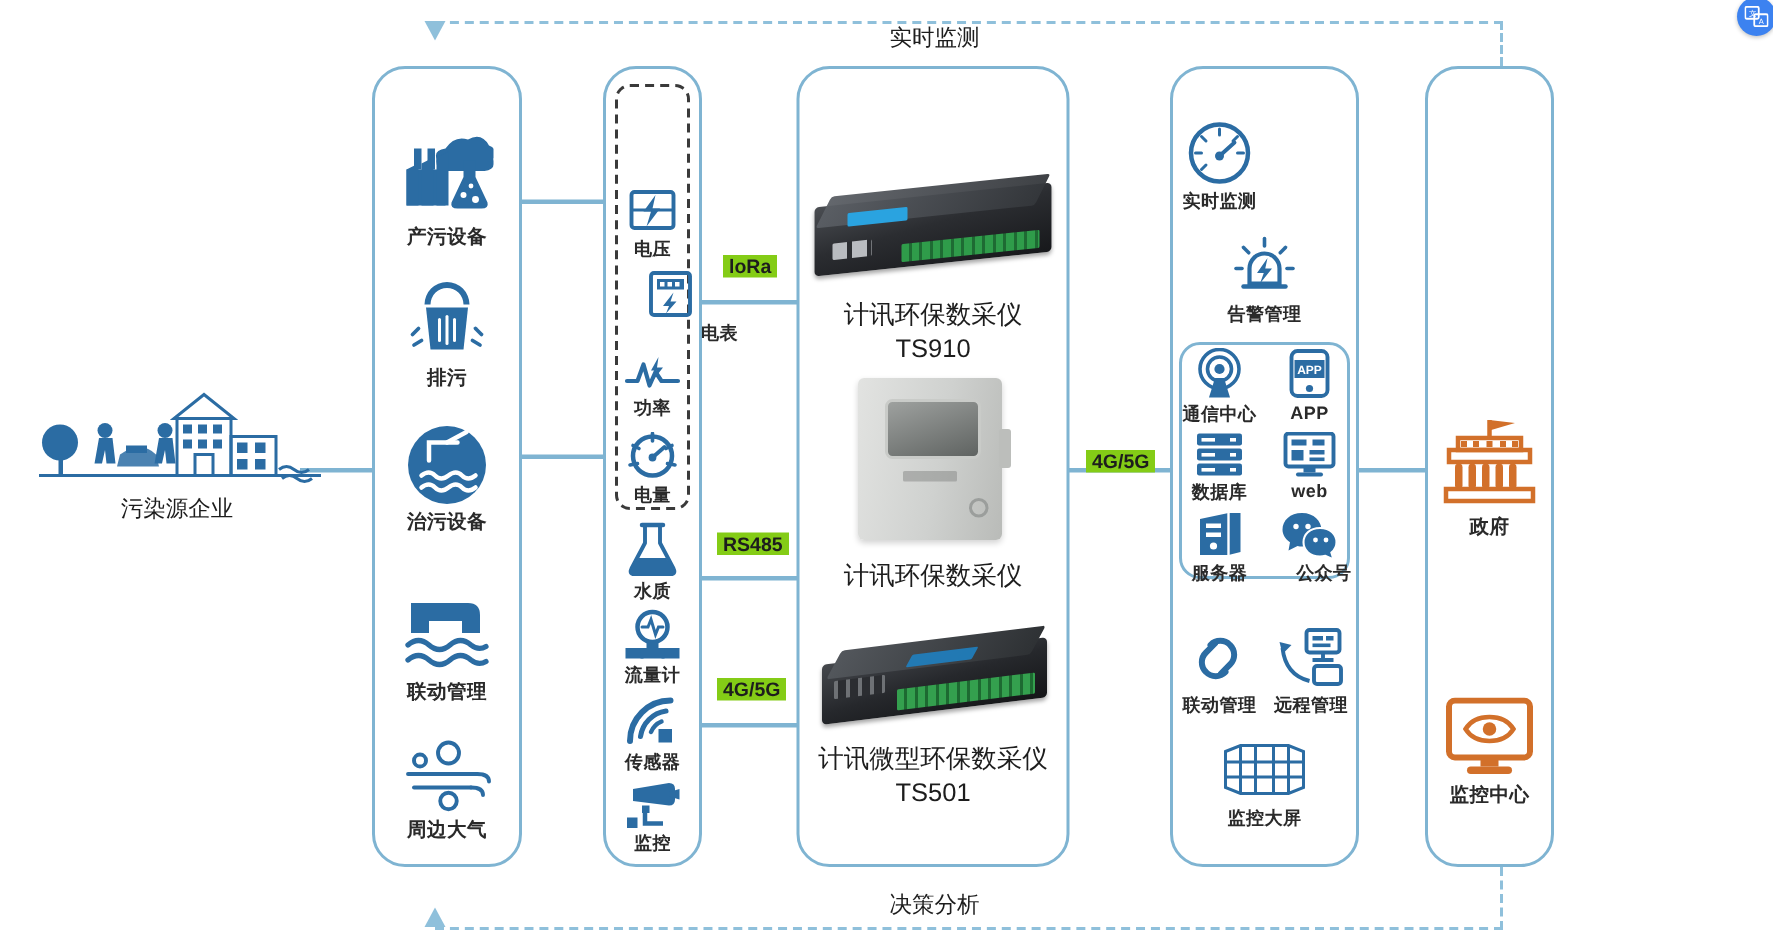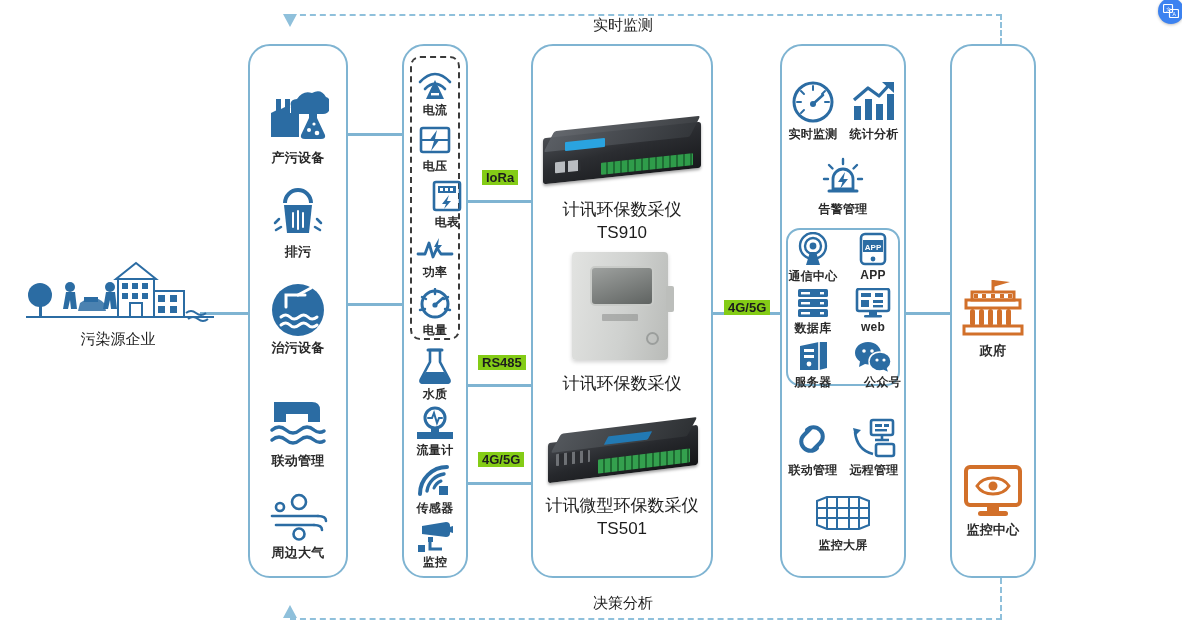--- a/index.html
+++ b/index.html
@@ -296,42 +296,31 @@
         <line x1="10" y1="33" x2="48" y2="33"></line>
         <path d="M48 33 q8 0 8 5"></path>
       </g>
     </svg>
     <span class="lbl">周边大气</span>
   </div>
 
   <div class="panel" style="left:402px;top:44px;width:66px;height:534px;"></div>
   <div class="dashbox" style="left:410px;top:56px;width:50px;height:284px;"></div>
 
-  <div class="cell small" style="left:402px;top:66px;width:66px;">
-    <svg class="glyph" width="36" height="34" viewBox="0 0 36 34">
-      <g fill="none" stroke="#2b6ca3" stroke-width="2.6" stroke-linecap="round">
-        <path d="M3 16 q15 -16 30 0"></path>
-        <path d="M8 23 q10 -10 20 0"></path>
-      </g>
-      <path d="M18 14 L27 33 L9 33 Z" fill="#2b6ca3"></path>
-      <rect x="14" y="27" width="8" height="2.4" fill="#ffffff"></rect>
-    </svg>
-    <span class="lbl">电流</span>
-  </div>
 
   <div class="cell small" style="left:402px;top:124px;width:66px;">
     <svg class="glyph" width="34" height="32" viewBox="0 0 34 32">
       <rect x="3" y="4" width="28" height="24" rx="2" fill="none" stroke="#2b6ca3" stroke-width="2.6"></rect>
       <line x1="3" y1="16" x2="31" y2="16" stroke="#2b6ca3" stroke-width="2"></line>
       <path d="M19 6 L11 17 L16 17 L13 27 L22 15 L17 15 Z" fill="#2b6ca3"></path>
     </svg>
     <span class="lbl">电压</span>
   </div>
 
-  <div class="cell small" style="left:402px;top:180px;width:90px;">
+  <div class="cell small" style="left:402px;top:180px;width:90px;text-align:right;">
     <svg class="glyph" width="34" height="32" viewBox="0 0 34 32">
       <rect x="4" y="2" width="26" height="28" rx="2" fill="none" stroke="#2b6ca3" stroke-width="2.6"></rect>
       <rect x="8" y="6" width="18" height="7" fill="#2b6ca3"></rect>
       <g fill="#ffffff">
           <rect x="10" y="8" width="3" height="3"></rect>
           <rect x="15" y="8" width="3" height="3"></rect>
           <rect x="20" y="8" width="3" height="3"></rect>
         </g>
       <path d="M19 15 L12 24 L16 24 L14 29 L21 21 L17 21 Z" fill="#2b6ca3"></path>
     </svg>
@@ -463,33 +452,20 @@
           <line x1="6" y1="22" x2="10" y2="22"></line>
         <line x1="38" y1="22" x2="34" y2="22"></line>
           <line x1="10" y1="33" x2="13" y2="30"></line>
       </g>
       <line x1="22" y1="24" x2="32" y2="15" stroke="#2b6ca3" stroke-width="2.6" stroke-linecap="round"></line>
       <circle cx="22" cy="24" r="3" fill="#2b6ca3"></circle>
     </svg>
     <span class="lbl">实时监测</span>
   </div>
 
-  <div class="cell small" style="left:843px;top:80px;width:62px;">
-    <svg class="glyph" width="46" height="44" viewBox="0 0 46 44">
-      <g fill="#2b6ca3">
-        <rect x="3" y="26" width="7" height="14"></rect>
-        <rect x="14" y="19" width="7" height="21"></rect>
-        <rect x="25" y="24" width="7" height="16"></rect>
-        <rect x="36" y="14" width="7" height="26"></rect>
-      </g>
-      <path d="M3 20 L17 8 L28 16 L40 3" fill="none" stroke="#2b6ca3" stroke-width="3.2" stroke-linejoin="round"></path>
-      <path d="M31 2 L43 2 L43 13 Z" fill="#2b6ca3"></path>
-    </svg>
-    <span class="lbl">统计分析</span>
-  </div>
 
   <div class="cell small" style="left:812px;top:155px;width:62px;">
     <svg class="glyph" width="44" height="44" viewBox="0 0 44 44">
       <path d="M12 34 L12 24 a10 10 0 0 1 20 0 L32 34 Z" fill="none" stroke="#2b6ca3" stroke-width="2.8"></path>
       <line x1="8" y1="36" x2="36" y2="36" stroke="#2b6ca3" stroke-width="3" stroke-linecap="round"></line>
       <path d="M24 17 L17 27 L21.5 27 L19 34 L27 24 L22.5 24 Z" fill="#2b6ca3"></path>
       <g stroke="#2b6ca3" stroke-width="2.4" stroke-linecap="round">
         <line x1="22" y1="4" x2="22" y2="9"></line>
         <line x1="8" y1="10" x2="11.5" y2="13.5"></line>
         <line x1="36" y1="10" x2="32.5" y2="13.5"></line>

